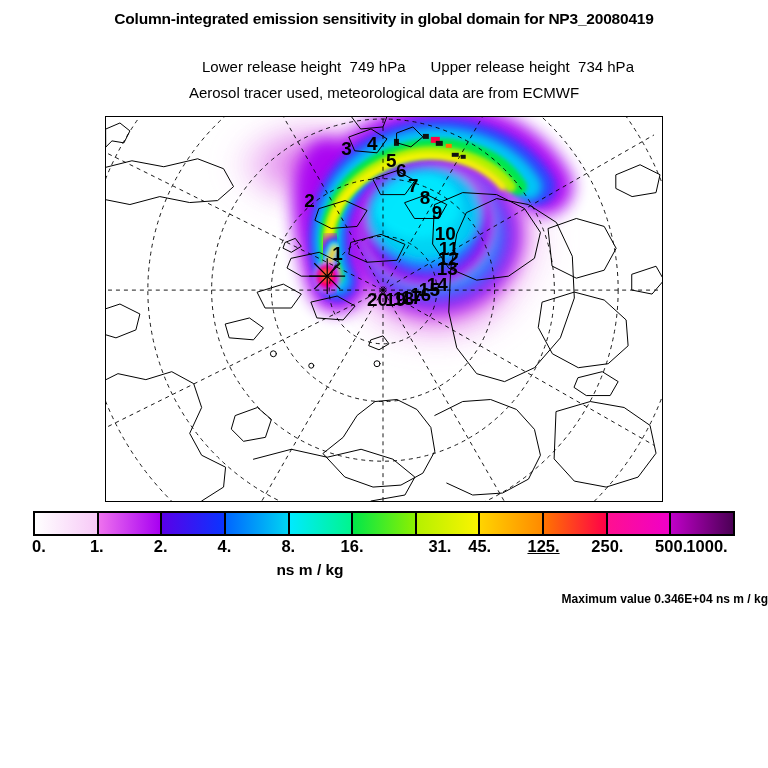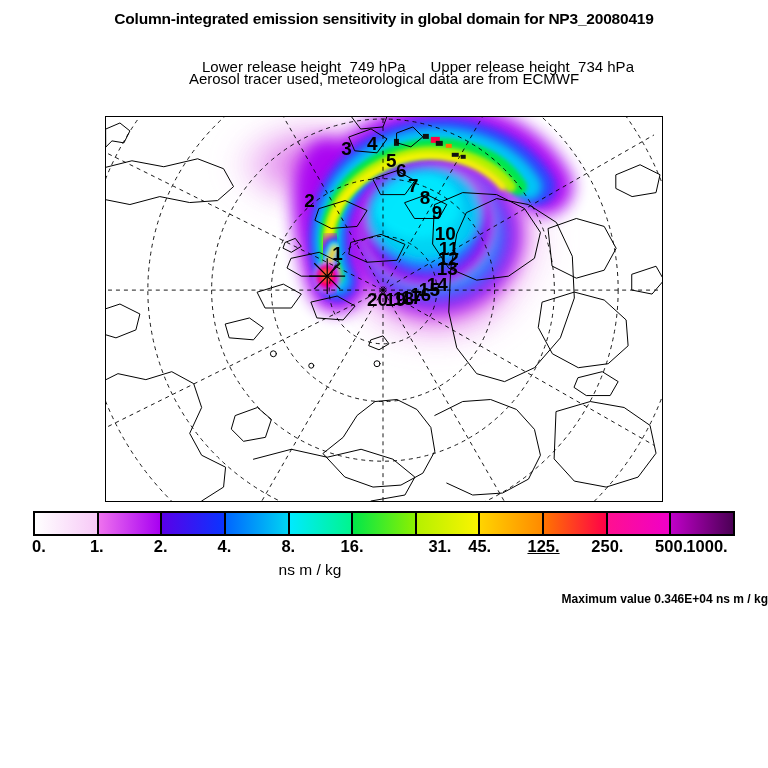--- a/index.html
+++ b/index.html
@@ -4,38 +4,38 @@
 <style>
   html,body{margin:0;padding:0;background:#fff;}
   body{width:768px;height:768px;overflow:hidden;
        font-family:"Liberation Sans","DejaVu Sans",sans-serif;color:#000;}
   #root{position:relative;width:768px;height:768px;}
 
   .hdr{position:absolute;left:0;width:768px;text-align:center;white-space:pre;}
   #title{top:10px;font-size:15.5px;font-weight:bold;letter-spacing:-0.2px;}
   #line2{top:31px;font-size:15px;}
   #line3{top:58px;font-size:15px;padding-left:34px;}
-  #line4{top:70px;font-size:15px;}
+  #line4{top:84px;font-size:15px;}
 
   #map-panel{position:absolute;left:105px;top:116px;width:558px;height:386px;
              border:1.4px solid #000;background:#fff;box-sizing:border-box;overflow:hidden;}
   #map-svg{position:absolute;left:0;top:0;width:100%;height:100%;}
 
   #cbar-wrap{position:absolute;left:33px;top:511px;width:702px;height:25px;}
   #cbar{position:absolute;left:0;top:0;width:702px;height:25px;
         border:2.5px solid #000;box-sizing:border-box;display:flex;}
   #cbar .seg{flex:1 1 0;height:100%;border-right:2.5px solid #000;box-sizing:border-box;}
   #cbar .seg:last-child{border-right:none;}
 
   #cbar-ticks{position:absolute;left:0;top:537px;width:768px;height:22px;}
   #cbar-ticks span{position:absolute;font-size:16.5px;font-weight:bold;
                    transform:translateX(-50%);white-space:nowrap;}
 
   #units{position:absolute;left:0;top:561px;width:620px;text-align:center;
-         font-size:15.5px;font-weight:normal;}
+         font-size:15.5px;font-weight:bold;}
   #maxval{position:absolute;left:0;top:592px;width:768px;text-align:right;
           font-size:12px;font-weight:bold;}
 
   .tnum{font-size:19px;font-weight:bold;fill:#000;
         font-family:"Liberation Sans","DejaVu Sans",sans-serif;}
   .coast{fill:none;stroke:#000;stroke-width:1;stroke-linejoin:round;stroke-linecap:round;}
   .grat{fill:none;stroke:#000;stroke-width:0.9;stroke-dasharray:4 4;}
 </style>
 </head>
 <body>

